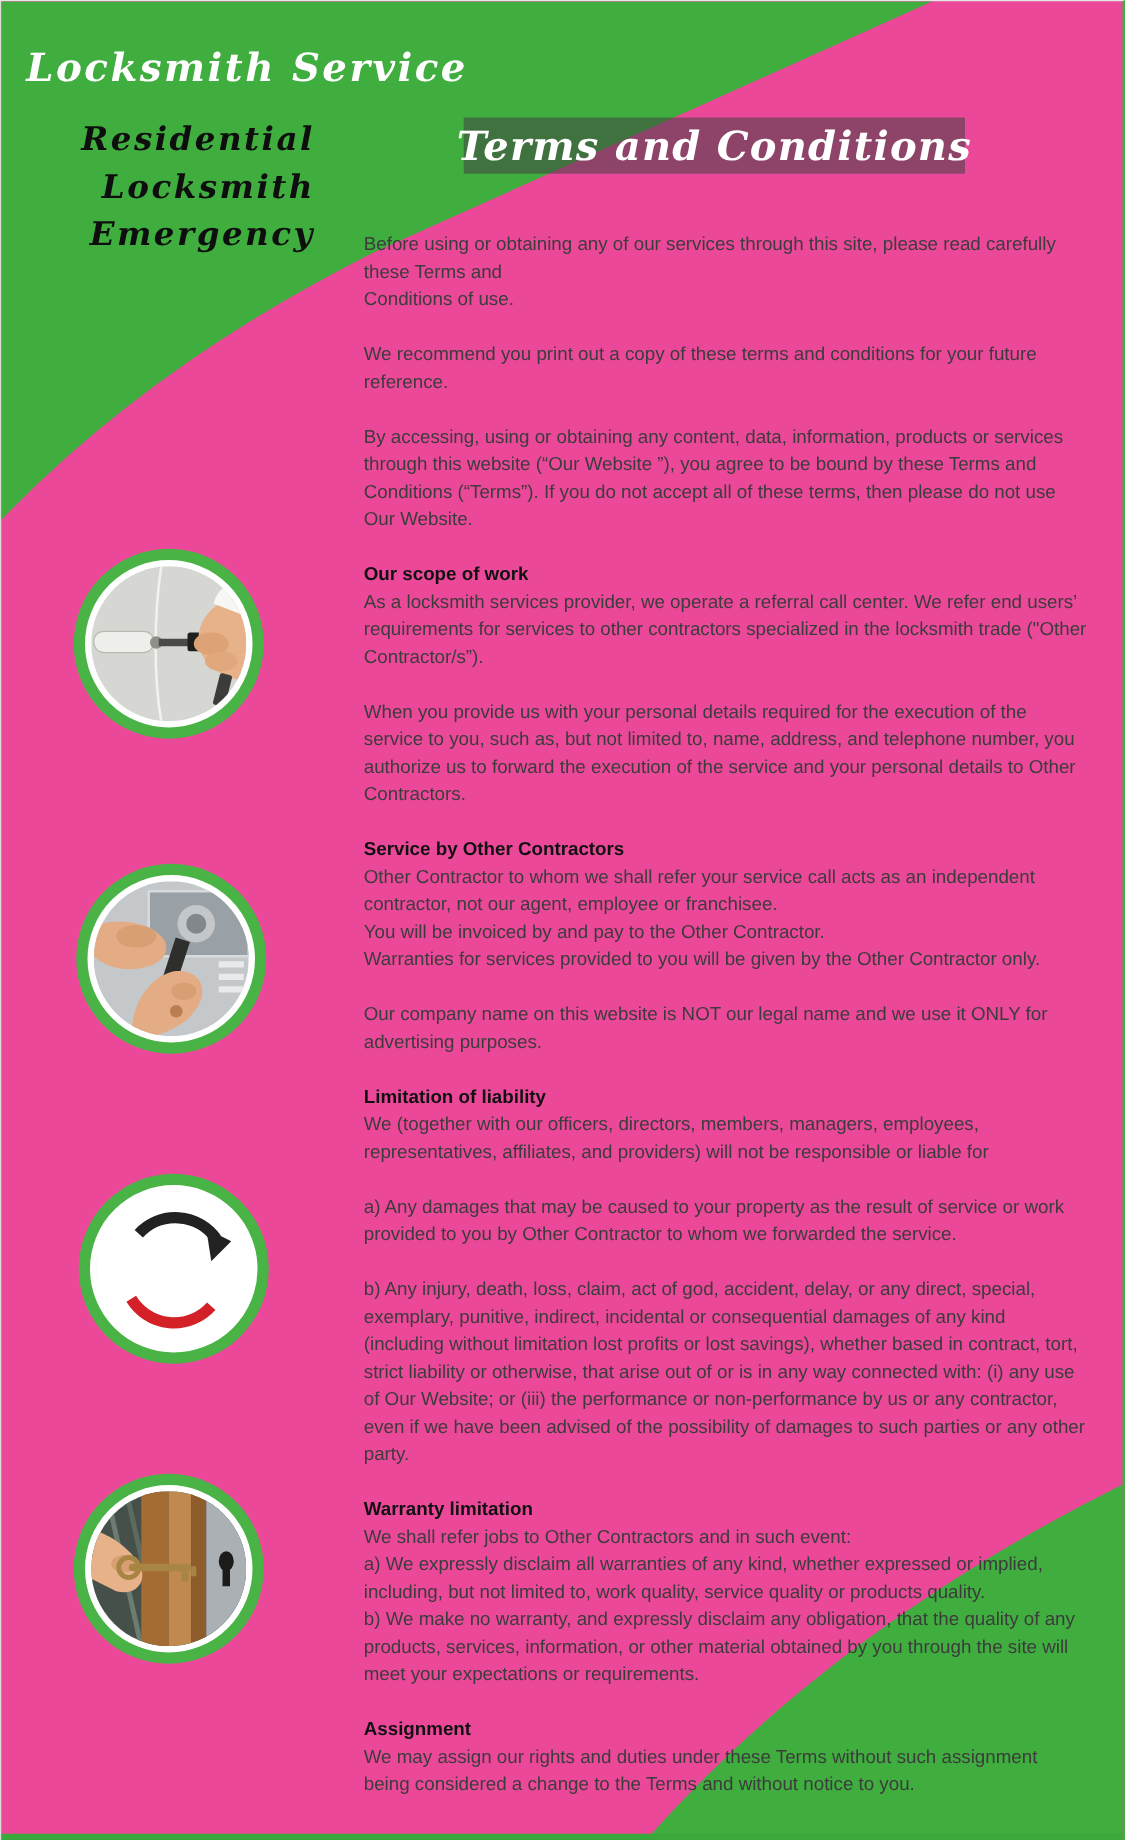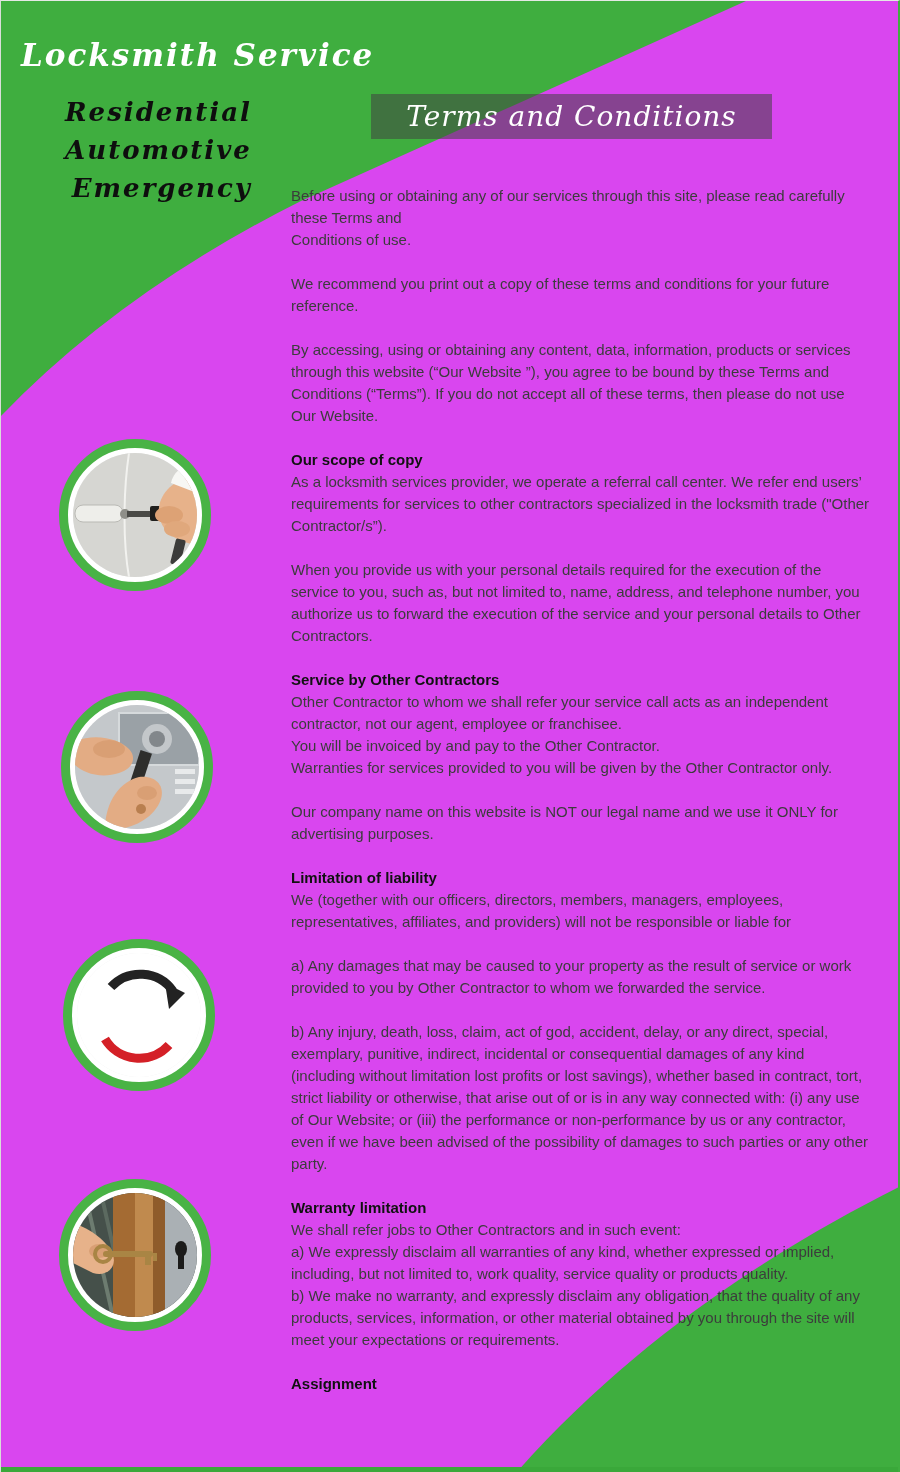--- a/index.html
+++ b/index.html
@@ -1,17 +1,17 @@
 <!DOCTYPE html>
 <html><head>
 <meta charset="utf-8">
 <style>
   html,body { margin:0; padding:0; background:#ffffff; }
   .page {
-    position:relative; width:900px; height:1472px; background:#d946ef;
+    position:relative; width:900px; height:1472px; background:#ec4899;
     overflow:hidden; box-sizing:border-box;
     border-left:1px solid #d9ded9; border-right:2px solid #3fae3f; border-top:1px solid #e4e9e4;
     font-family:"Liberation Sans", sans-serif;
   }
   .bg { position:absolute; left:0; top:0; z-index:0; }
 
   
   .brand-title {
     position:absolute; left:20px; top:36px; z-index:2;
     font-family:"DejaVu Serif", serif; font-style:italic; font-weight:bold;
@@ -23,22 +23,22 @@
     font-size:26px; line-height:38px; color:#0e0e0e; letter-spacing:2px;
   }
 
   
   .banner {
     position:absolute; left:370px; top:93px; width:401px; height:45px; z-index:2;
     background:rgba(66,66,66,0.55);
     display:flex; align-items:center; justify-content:center;
   }
   .banner .banner-text {
-    font-family:"DejaVu Serif", serif; font-style:italic; font-weight:normal;
-    font-size:28px; color:#ffffff; letter-spacing:1px; white-space:nowrap;
+    font-family:"DejaVu Serif", serif; font-style:italic; font-weight:bold;
+    font-size:32px; color:#ffffff; letter-spacing:1px; white-space:nowrap;
   }
 
   
   .content { position:absolute; left:290px; top:184px; width:586px; z-index:2; }
   .content p {
     margin:0 0 22px 0; font-size:15px; line-height:22px; color:#3c3c3c;
     white-space:pre-line;
   }
   .content h3 {
     margin:0; font-size:15px; line-height:22px; color:#111111; font-weight:bold;
@@ -63,21 +63,21 @@
 
   <svg class="bg" width="900" height="1472" viewBox="0 0 900 1472">
     <path d="M0,0 H745 L300,200 Q120,290 0,415 Z" fill="#3fae3f"></path>
     <path d="M900,1185 C790,1240 640,1330 515,1472 L900,1472 Z" fill="#3fae3f"></path>
     <rect x="0" y="1466" width="900" height="6" fill="#3aa83a"></rect>
   </svg>
 
   <div class="brand-title">Locksmith Service</div>
   <div class="services">
     <div class="svc">Residential</div>
-    <div class="svc">Automotive</div>
+    <div class="svc">Locksmith</div>
     <div class="svc">Emergency</div>
   </div>
 
   <div class="banner">
     <span class="banner-text">Terms and Conditions</span>
   </div>
 
   <div class="circle c1">
     <div class="ph">
       <svg width="124" height="124" viewBox="0 0 124 124">
@@ -166,21 +166,21 @@
 these Terms and
 Conditions of use.</p>
     <p>We recommend you print out a copy of these terms and conditions for your future
 reference.</p>
     <p>By accessing, using or obtaining any content, data, information, products or services
 through this website (“Our Website ”), you agree to be bound by these Terms and
 Conditions (“Terms”). If you do not accept all of these terms, then please do not use
 Our Website.</p>
 
     <section>
-      <h3>Our scope of copy</h3>
+      <h3>Our scope of work</h3>
       <p>As a locksmith services provider, we operate a referral call center. We refer end users’
 requirements for services to other contractors specialized in the locksmith trade ("Other
 Contractor/s”).</p>
     </section>
 
     <section>
       <p>When you provide us with your personal details required for the execution of the
 service to you, such as, but not limited to, name, address, and telephone number, you
 authorize us to forward the execution of the service and your personal details to Other
 Contractors.</p>
@@ -216,16 +216,18 @@
       <p>We shall refer jobs to Other Contractors and in such event:
 a) We expressly disclaim all warranties of any kind, whether expressed or implied,
 including, but not limited to, work quality, service quality or products quality.
 b) We make no warranty, and expressly disclaim any obligation, that the quality of any
 products, services, information, or other material obtained by you through the site will
 meet your expectations or requirements.</p>
     </section>
 
     <section>
       <h3>Assignment</h3>
+      <p>We may assign our rights and duties under these Terms without such assignment
+being considered a change to the Terms and without notice to you.</p>
     </section>
   </div>
 
 </div>
 
 </body></html>

